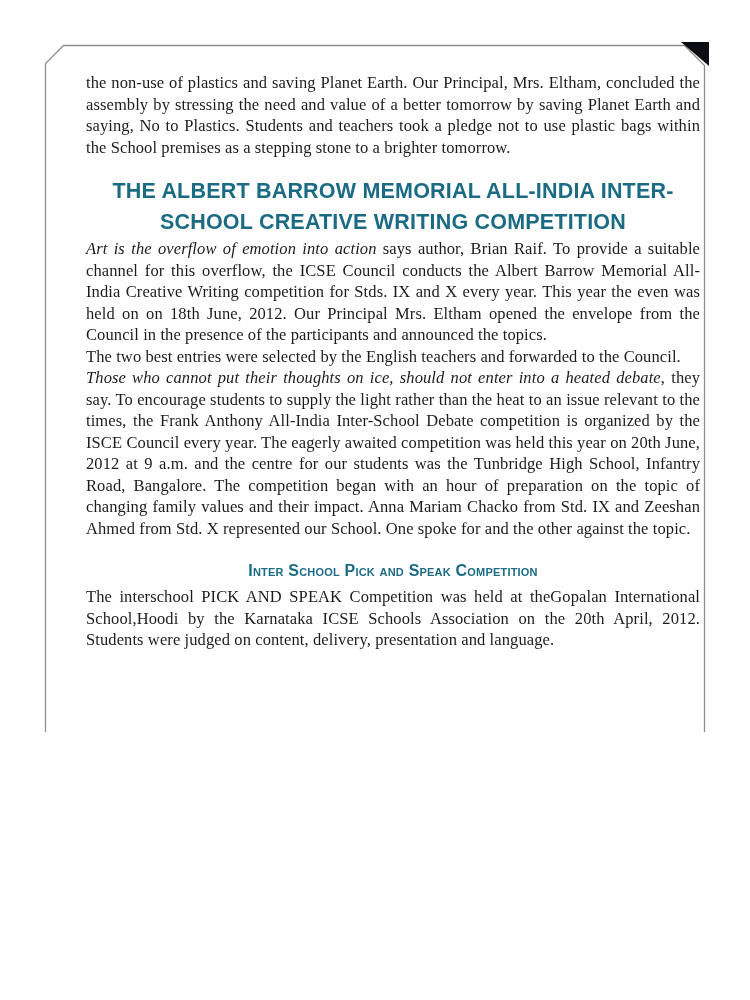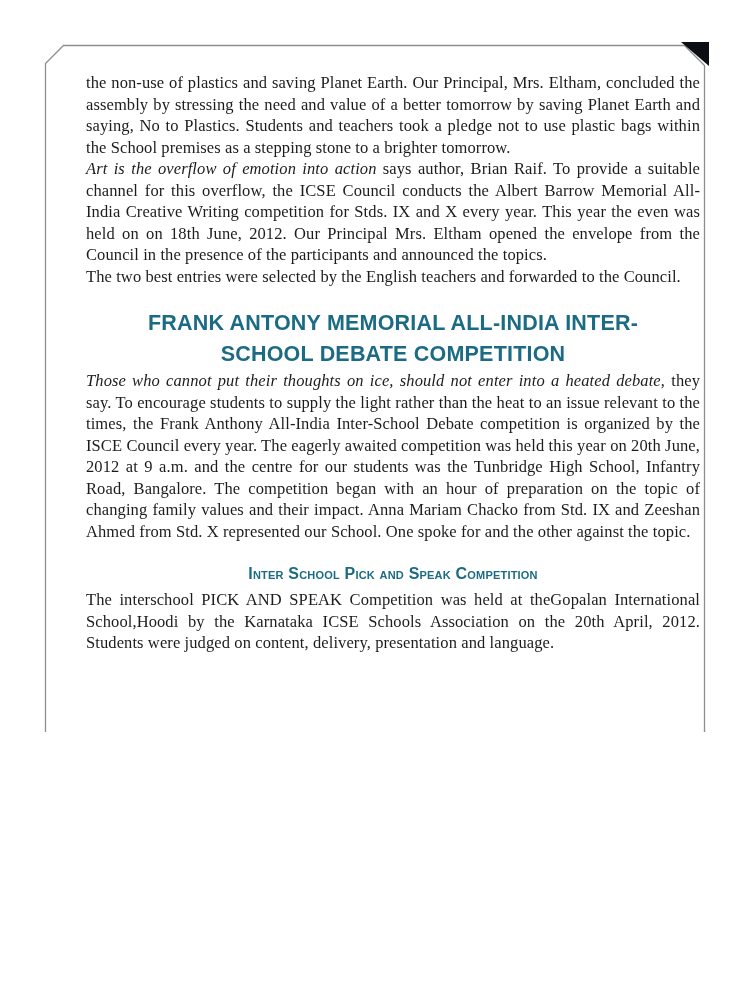--- a/index.html
+++ b/index.html
@@ -89,26 +89,26 @@
 
   <svg class="frame" width="750" height="1000" viewBox="0 0 750 1000">
     <path d="M 63.5,45.5 L 684.5,45.5 L 704.5,65.5 L 704.5,933.5 L 684.5,953.5 L 64.5,953.5 L 45.5,934.5 L 45.5,63.5 Z" fill="none" stroke="#8e8e8e" stroke-width="1.3"></path>
     <polygon points="681,42 709,42 709,66" fill="#0c0c13"></polygon>
   </svg>
 
   <main class="content">
 
     <p class="body"><span class="rm">the non-use of plastics and saving Planet Earth. Our Principal, Mrs. Eltham, concluded the assembly by stressing the need and value of a better tomorrow by saving Planet Earth and saying, No to Plastics. Students and teachers took a pledge not to use plastic bags within the School premises as a stepping stone to a brighter tomorrow.</span></p>
 
+    <h2 class="heading mt-h1">THE ALBERT BARROW MEMORIAL ALL-INDIA INTER-SCHOOL CREATIVE WRITING COMPETITION</h2>
 
     <p class="body mt-p2"><span class="it">Art is the overflow of emotion into action</span><span class="rm"> says author, Brian Raif. To provide a suitable channel for this overflow, the ICSE Council conducts the Albert Barrow Memorial All-India Creative Writing competition for Stds. IX and X every year. This year the even was held on on 18th June, 2012. Our Principal Mrs. Eltham opened the envelope from the Council in the presence of the participants and announced the topics.</span></p>
 
     <p class="body mt-p3"><span class="rm">The two best entries were selected by the English teachers and forwarded to the Council.</span></p>
 
-    <h2 class="heading mt-h2">FRANK ANTONY MEMORIAL ALL-INDIA INTER-SCHOOL DEBATE COMPETITION</h2>
 
     <p class="body mt-p4"><span class="it">Those who cannot put their thoughts on ice, should not enter into a heated debate</span><span class="rm">, they say. To encourage students to supply the light rather than the heat to an issue relevant to the times, the Frank Anthony All-India Inter-School Debate competition is organized by the ISCE Council every year. The eagerly awaited competition was held this year on 20th June, 2012 at 9 a.m. and the centre for our students was the Tunbridge High School, Infantry Road, Bangalore. The competition began with an hour of preparation on the topic of changing family values and their impact. Anna Mariam Chacko from Std. IX and Zeeshan Ahmed from Std. X represented our School. One spoke for and the other against the topic.</span></p>
 
     <h2 class="heading smallcaps mt-h3">Inter School Pick and Speak Competition</h2>
 
 
 
     <p class="body mt-p7"><span class="rm">The interschool PICK AND SPEAK Competition was held at theGopalan International School,Hoodi by the Karnataka ICSE Schools Association on the 20th April, 2012. Students were judged on content, delivery, presentation and language.</span></p>
 
   </main>

